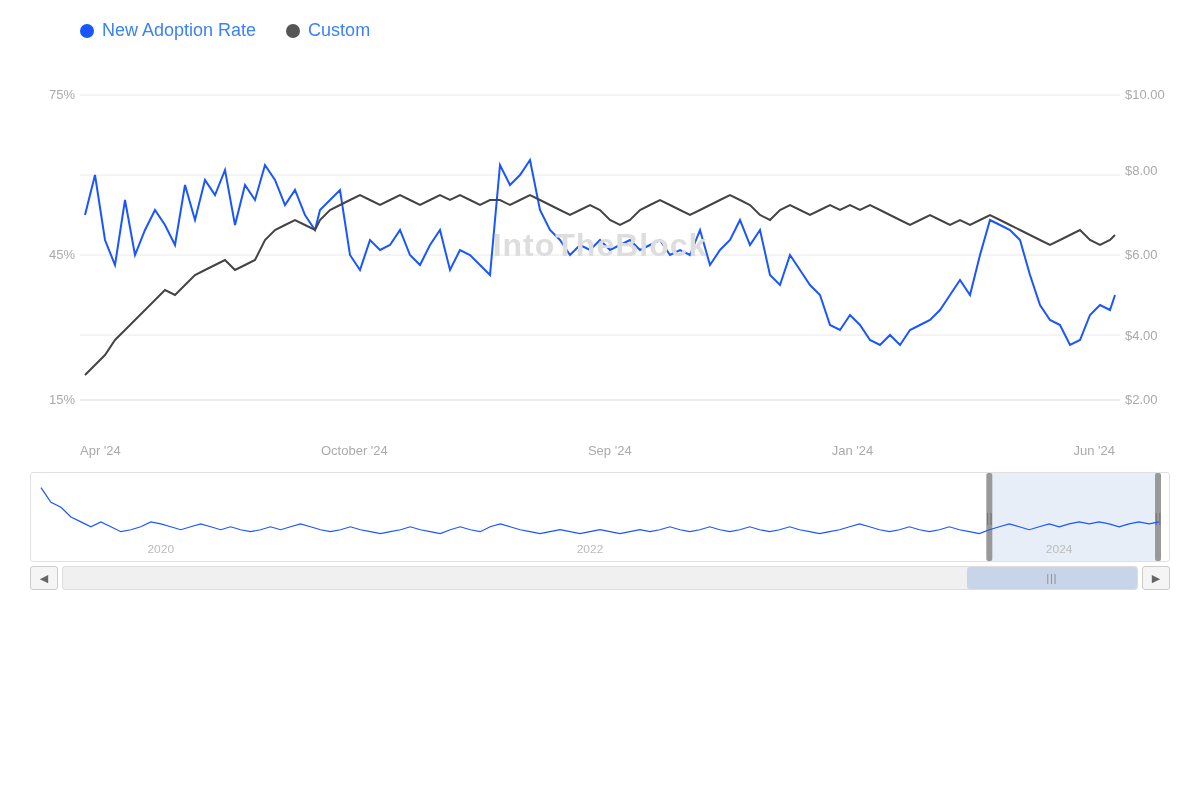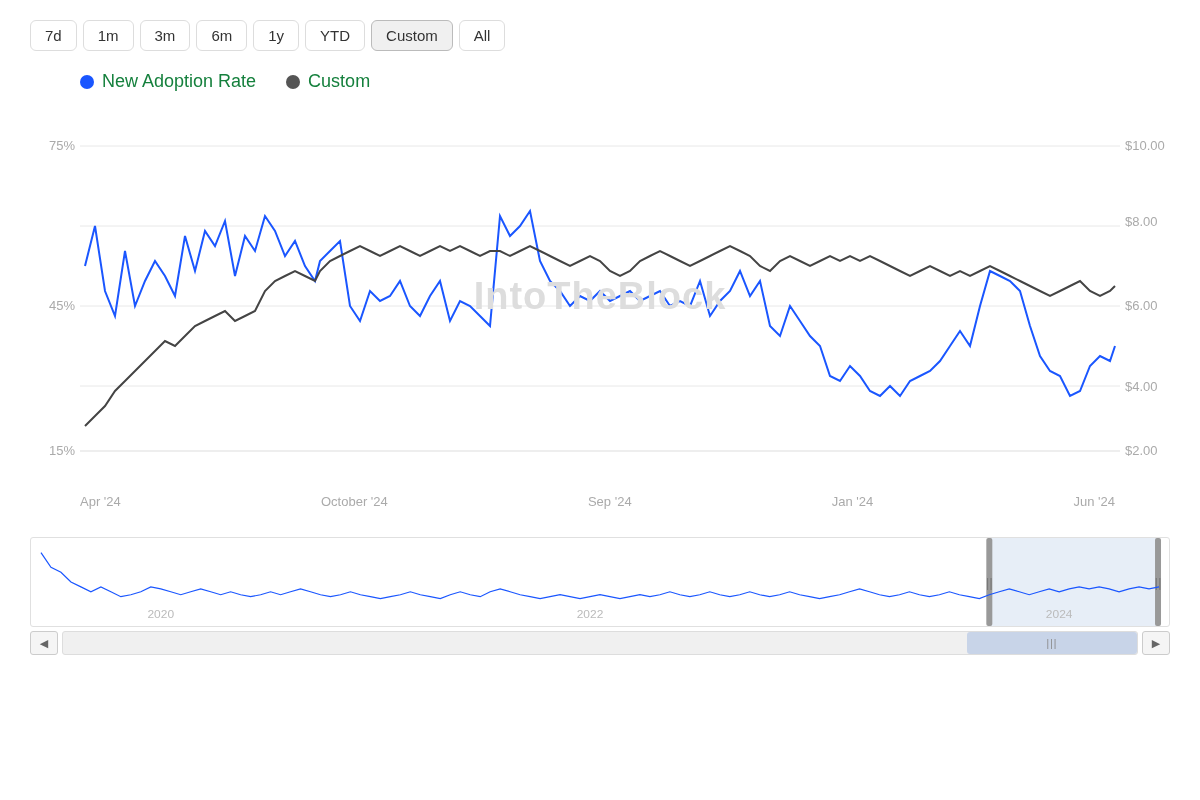--- a/index.html
+++ b/index.html
@@ -43,21 +43,21 @@
       gap: 30px;
       align-items: center;
       margin-bottom: 14px;
       margin-left: 50px;
     }
     .legend-item {
       display: flex;
       align-items: center;
       gap: 8px;
       font-size: 18px;
-      color: #15803d;
+      color: #3b82f6;
       font-weight: 400;
     }
     .legend-dot {
       width: 14px;
       height: 14px;
       border-radius: 50%;
     }
     .legend-dot.blue { background: #1a56ff; }
     .legend-dot.dark { background: #555; }
     
@@ -70,21 +70,21 @@
     .chart-svg {
       width: 100%;
       height: 100%;
     }
     
     .x-labels {
       display: flex;
       justify-content: space-between;
       margin-left: 50px;
       margin-right: 55px;
-      margin-bottom: 28px;
+      margin-bottom: 14px;
     }
     .x-label {
       font-size: 13px;
       color: #aaa;
       text-align: center;
     }
     
     .mini-chart-wrapper {
       position: relative;
       width: 100%;
@@ -143,42 +143,32 @@
       color: #888;
       letter-spacing: 1px;
     }
     
     .watermark {
       position: absolute;
       top: 50%;
       left: 50%;
       transform: translate(-50%, -50%);
       color: #ddd;
-      font-size: 38px;
+      font-size: 32px;
       font-weight: 700;
       white-space: nowrap;
       pointer-events: none;
       letter-spacing: 1px;
     }
   </style>
 </head>
 <body>
 
 <div class="container">
 
-  <div class="time-buttons">
-    <button class="time-btn">7d</button>
-    <button class="time-btn">1m</button>
-    <button class="time-btn">3m</button>
-    <button class="time-btn">6m</button>
-    <button class="time-btn">1y</button>
-    <button class="time-btn">YTD</button>
-    <button class="time-btn active">Custom</button>
-    <button class="time-btn">All</button>
-  </div>
 
   <div class="legend">
     <div class="legend-item">
       <div class="legend-dot blue"></div>
       <span>New Adoption Rate</span>
     </div>
     <div class="legend-item">
       <div class="legend-dot dark"></div>
       <span>Custom</span>
     </div>

